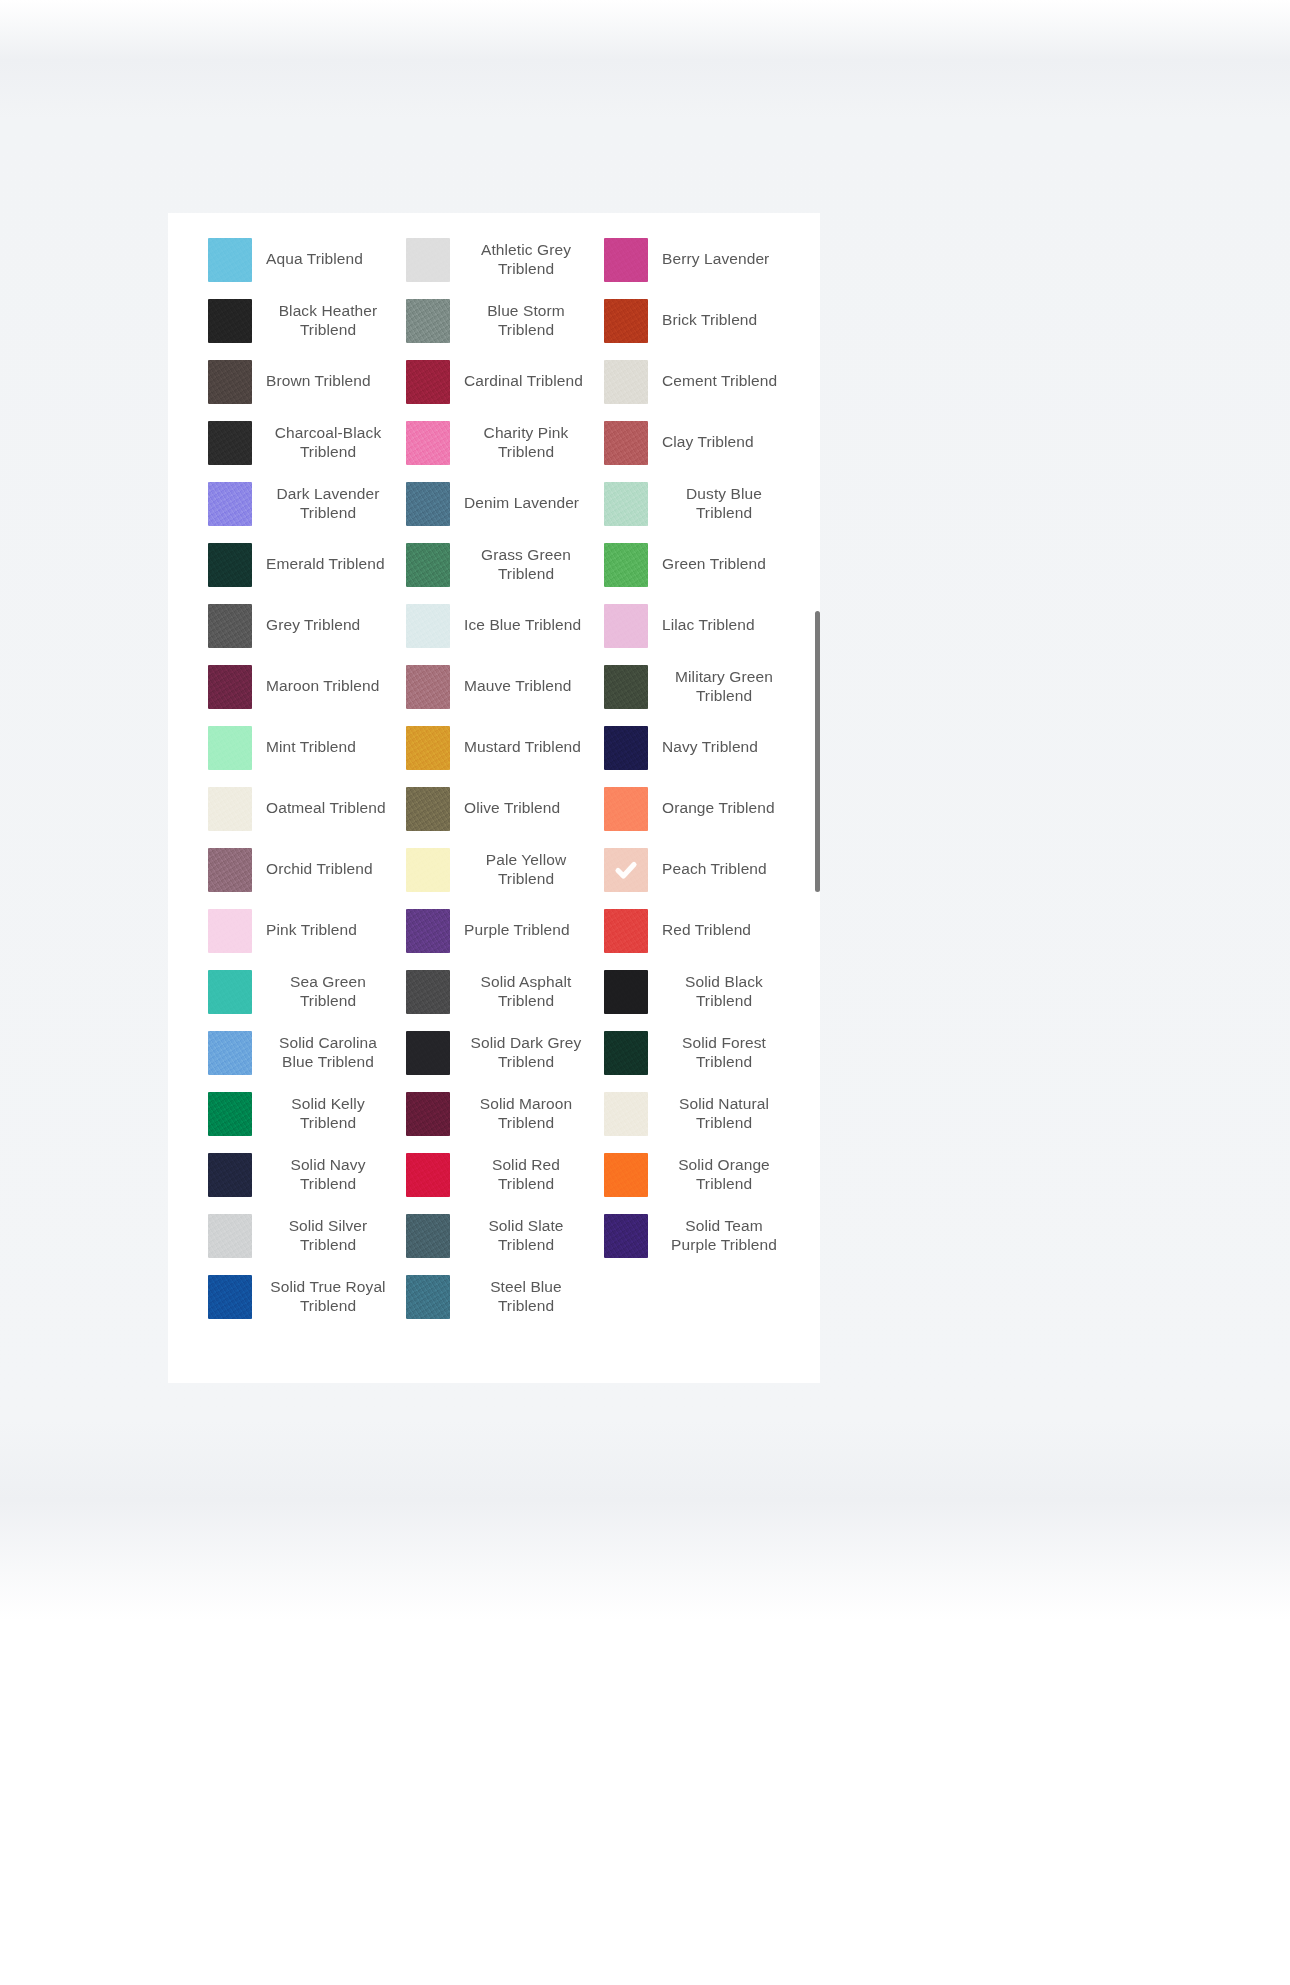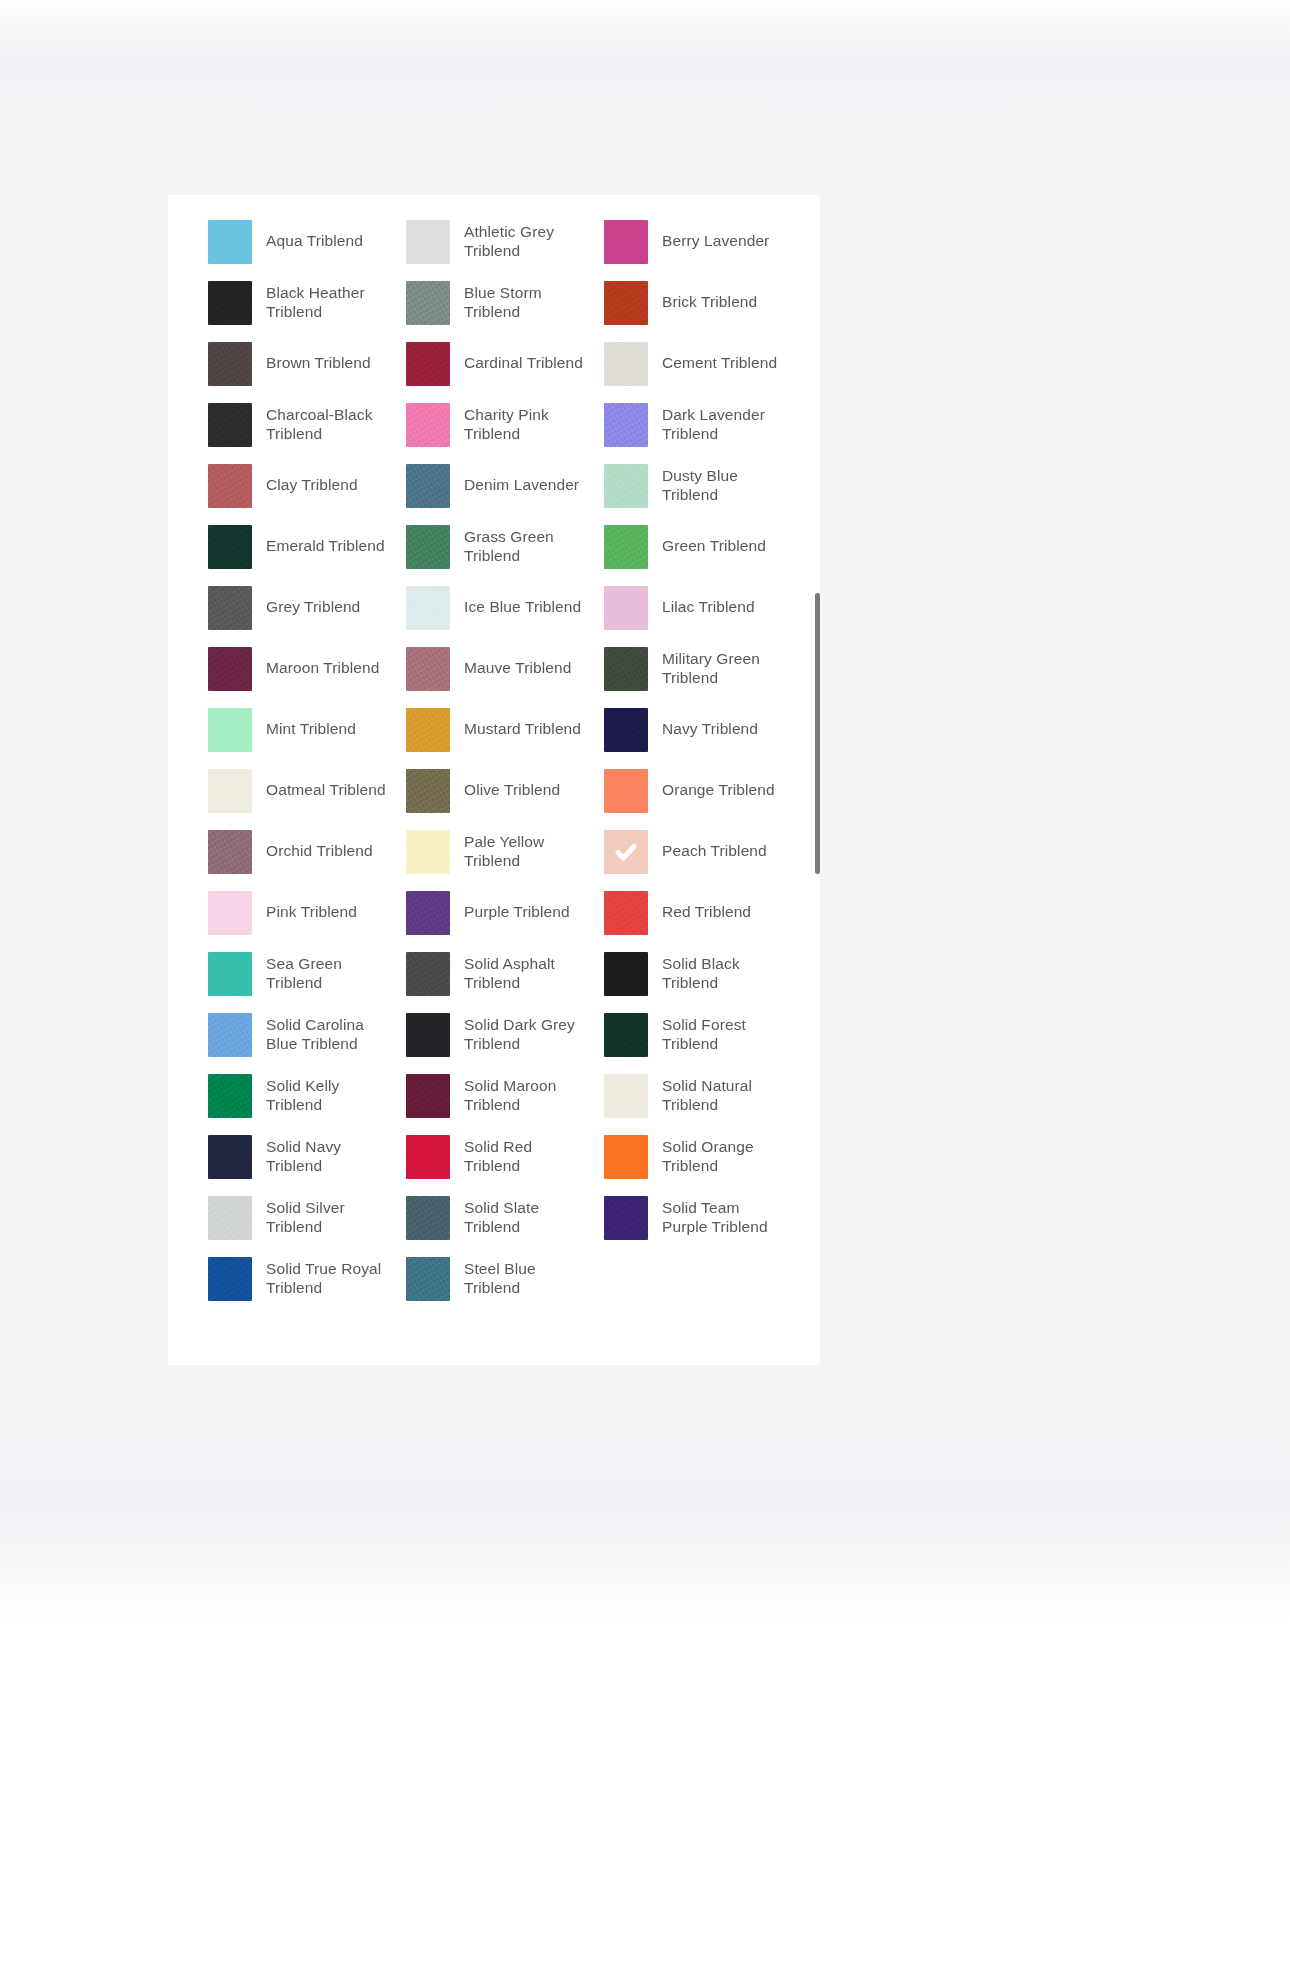--- a/index.html
+++ b/index.html
@@ -26,25 +26,26 @@
         #f3f5f7 1420px,
         #eef0f3 1500px,
         #ffffff 1620px,
         #ffffff 1985px);
   }
 
   
   #swatch-card {
     position: absolute;
     left: 168px;
-    top: 195px;
+    top: 213px;
     width: 652px;
     height: 1170px;
     background: #ffffff;
     overflow: hidden;
+    text-align: center;
   }
 
   
   #swatch-scroll {
     position: absolute;
     left: 0;
     top: 0;
     right: 0;
     bottom: 0;
     overflow: hidden;
@@ -195,26 +196,26 @@
           </div>
           <div class="swatch-item">
             <div class="swatch-chip" style="background-color: rgb(43, 43, 43);"></div>
             <span class="swatch-label">Charcoal-Black Triblend</span>
           </div>
           <div class="swatch-item">
             <div class="swatch-chip" style="background-color: rgb(239, 121, 177);"></div>
             <span class="swatch-label">Charity Pink Triblend</span>
           </div>
           <div class="swatch-item">
+            <div class="swatch-chip" style="background-color: rgb(179, 90, 92);"></div>
+            <span class="swatch-label">Clay Triblend</span>
+          </div>
+          <div class="swatch-item">
             <div class="swatch-chip" style="background-color: rgb(139, 133, 230);"></div>
             <span class="swatch-label">Dark Lavender Triblend</span>
-          </div>
-          <div class="swatch-item">
-            <div class="swatch-chip" style="background-color: rgb(179, 90, 92);"></div>
-            <span class="swatch-label">Clay Triblend</span>
           </div>
           <div class="swatch-item">
             <div class="swatch-chip" style="background-color: rgb(75, 114, 137);"></div>
             <span class="swatch-label">Denim Lavender</span>
           </div>
           <div class="swatch-item">
             <div class="swatch-chip" style="background-color: rgb(179, 219, 198);"></div>
             <span class="swatch-label">Dusty Blue Triblend</span>
           </div>
           <div class="swatch-item">

